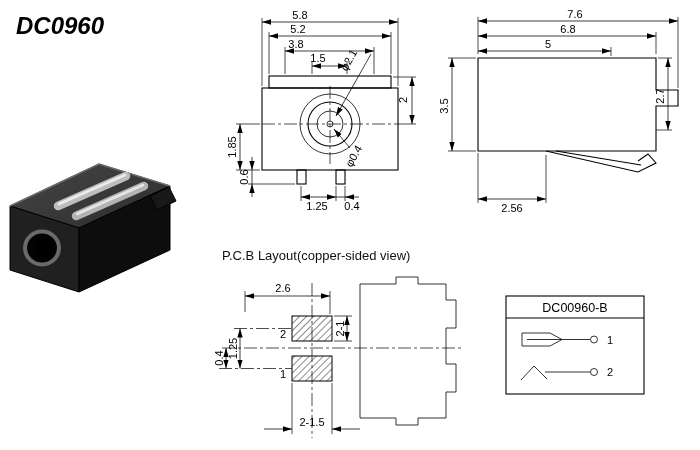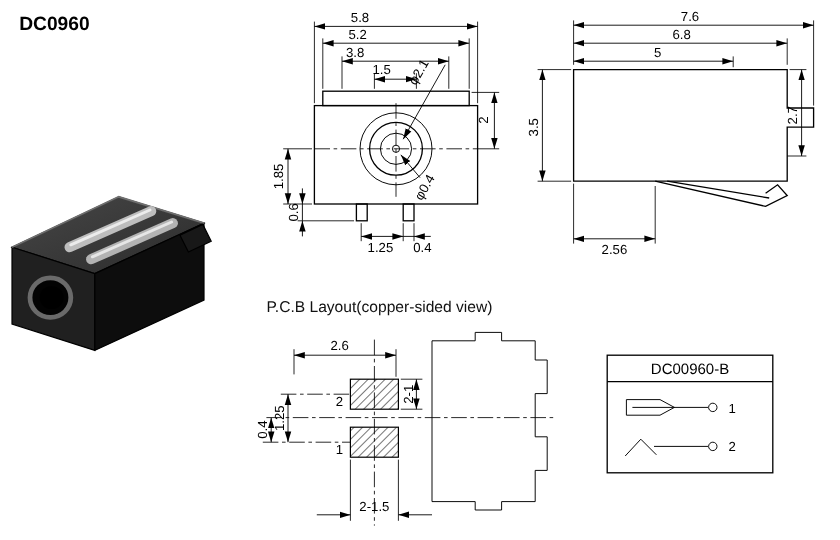--- a/index.html
+++ b/index.html
@@ -1,18 +1,18 @@
 <!DOCTYPE html>
 <html><head>
 <meta charset="utf-8">
 <style>
   html,body{margin:0;padding:0;background:#fff;}
   .stage{position:relative;width:700px;height:450px;background:#ffffff;overflow:hidden;
          font-family:"Liberation Sans",sans-serif;}
-  .title{position:absolute;left:16px;top:12px;font-size:16px;font-weight:bold;color:#000;}
+  .title{position:absolute;left:16px;top:12px;font-size:24px;font-weight:bold;color:#000;font-style:italic;}
   .pcb-label{position:absolute;left:222px;top:248px;font-size:13px;color:#111;}
   svg.draw{position:absolute;left:0;top:0;}
   .ln{stroke:#000;fill:none;stroke-width:1.1;}
   .thin{stroke:#000;fill:none;stroke-width:0.8;}
   .dim{stroke:#000;fill:none;stroke-width:0.75;}
   .ext{stroke:#000;fill:none;stroke-width:0.7;}
   .cl{stroke:#000;fill:none;stroke-width:0.7;stroke-dasharray:13 3 3 3;}
   .pad{stroke:#000;stroke-width:1;fill:url(#hatch);}
   text.d{font-family:"Liberation Sans",sans-serif;font-size:11px;fill:#000;}
   text.s{font-family:"Liberation Sans",sans-serif;font-size:12.5px;fill:#000;}

